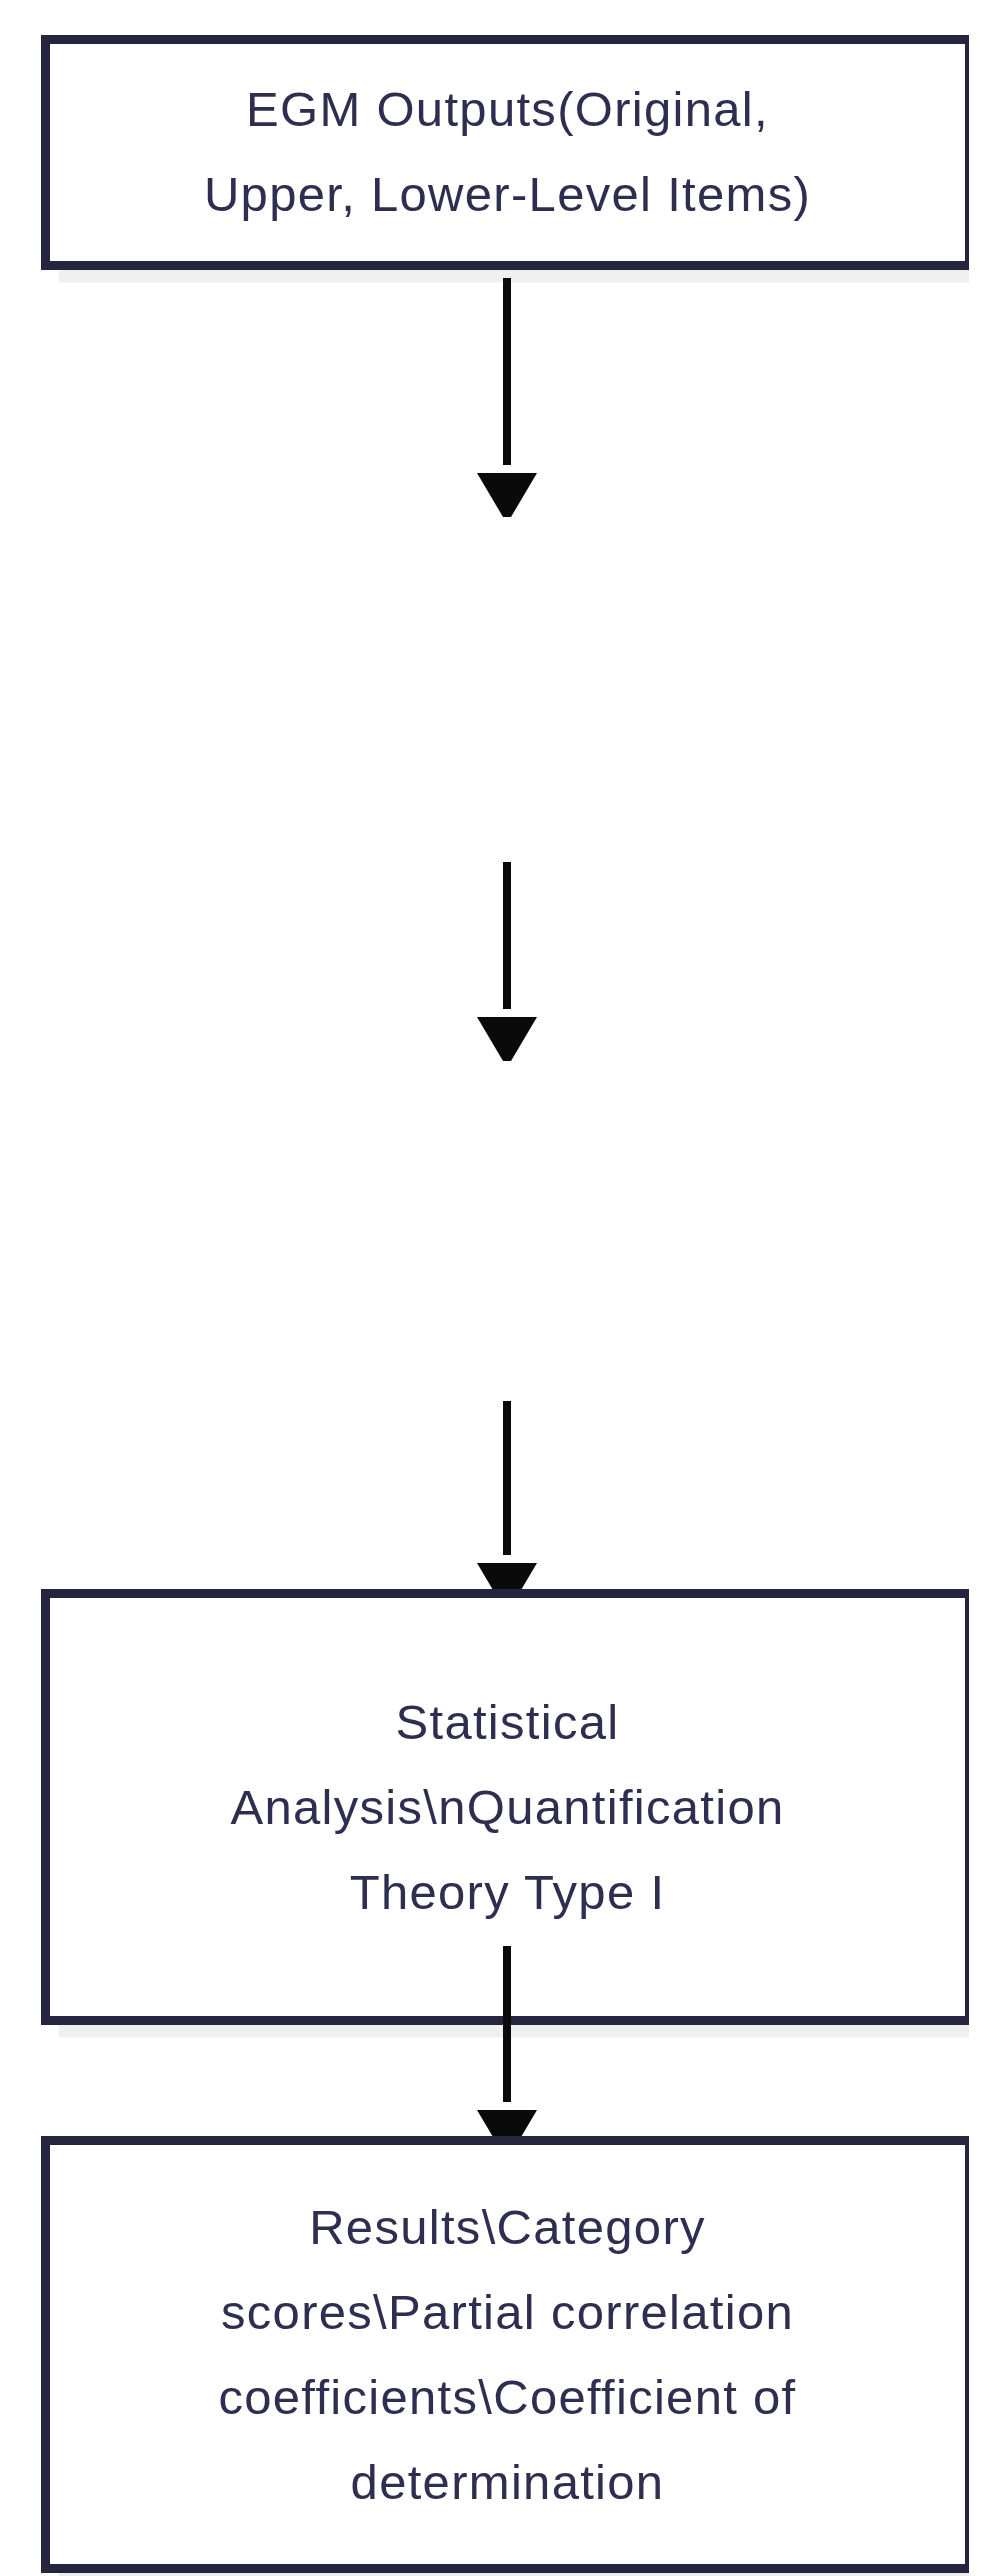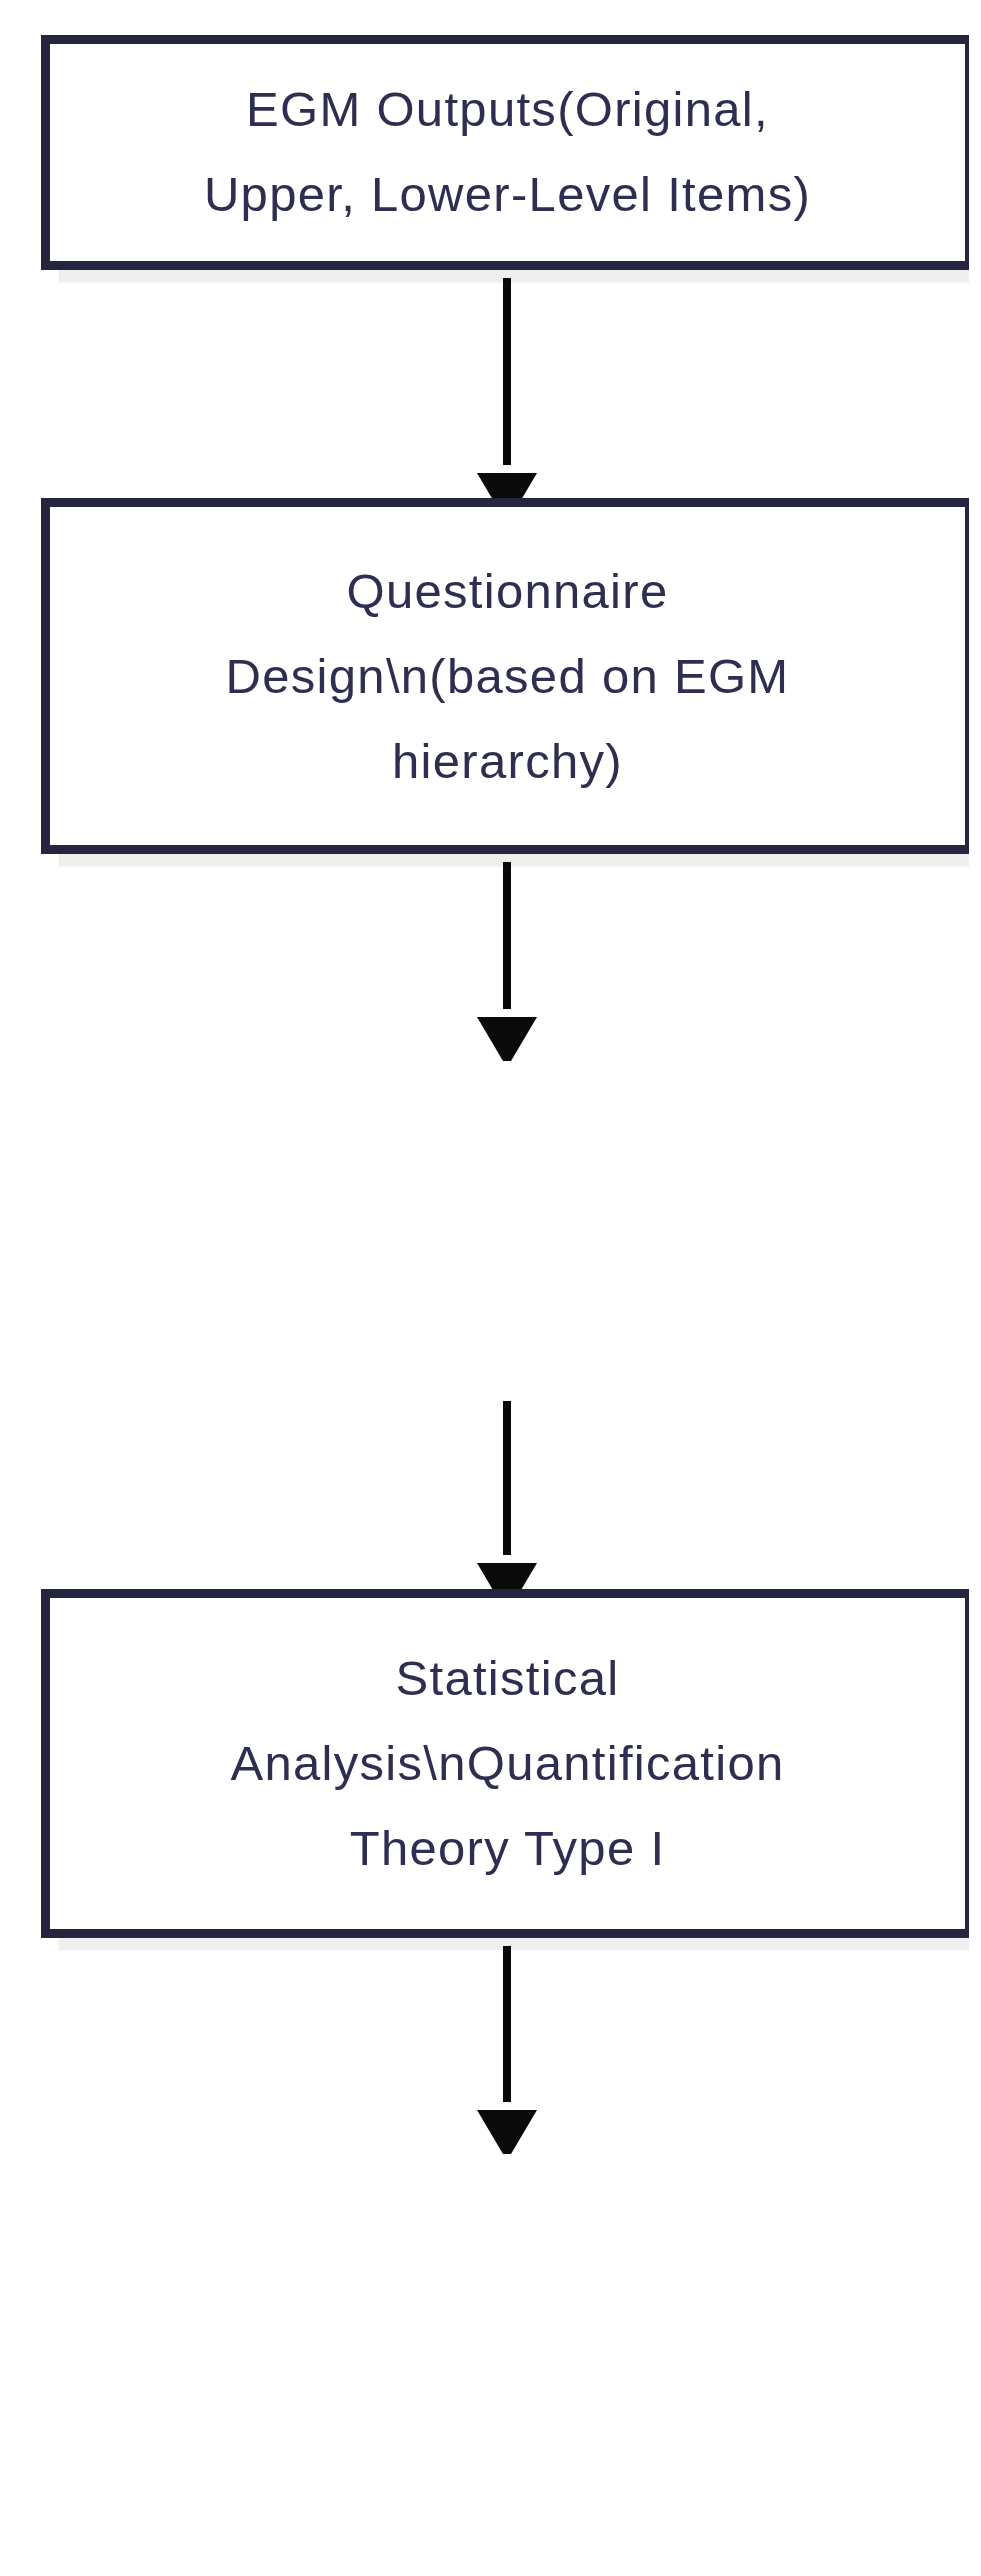--- a/index.html
+++ b/index.html
@@ -71,43 +71,44 @@
   <div class="flow-box" style="top:10.6px; height:235px;">
     <div class="label">EGM Outputs(Original,
 Upper, Lower-Level Items)</div>
   </div>
 
   <div class="arrow" style="top:246px;">
     <div class="stem" style="height:187px;"></div>
     <div class="head"></div>
   </div>
 
-  <div class="flow-box" style="top:474px; height:356px;">
-    <div class="label">Questionnaire
-Design\n(based on EGM
-hierarchy)</div>
-  </div>
 
   <div class="arrow" style="top:830px;">
     <div class="stem" style="height:147px;"></div>
     <div class="head"></div>
   </div>
 
 
   <div class="arrow" style="top:1369px;">
     <div class="stem" style="height:154px;"></div>
     <div class="head"></div>
   </div>
 
-  <div class="flow-box" style="top:1565px; height:349px;">
+  <div class="flow-box" style="top:1565px; height:436px;">
     <div class="label">Statistical
 Analysis\nQuantification
 Theory Type I</div>
   </div>
 
   <div class="arrow" style="top:1914px;">
     <div class="stem" style="height:156px;"></div>
     <div class="head"></div>
   </div>
 
+  <div class="flow-box" style="top:2112px; height:437px;">
+    <div class="label">Results\Category
+scores\Partial correlation
+coefficients\Coefficient of
+determination</div>
+  </div>
 
 </div>
 
 
 </body></html>

